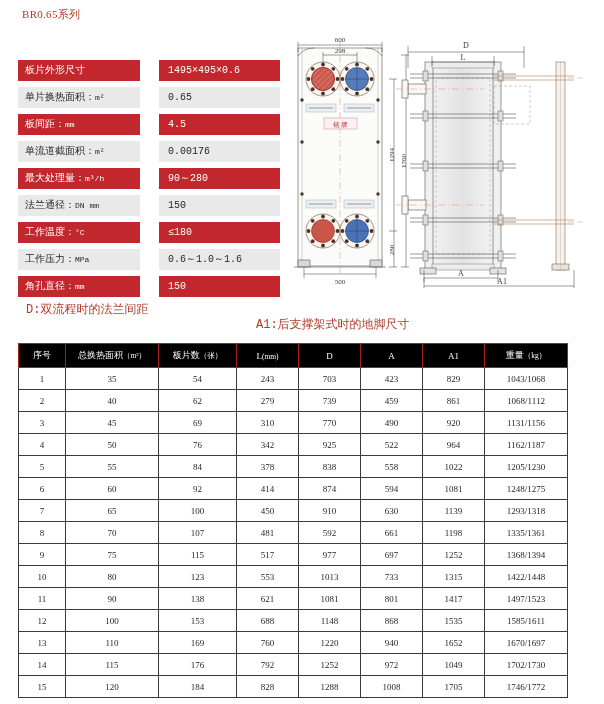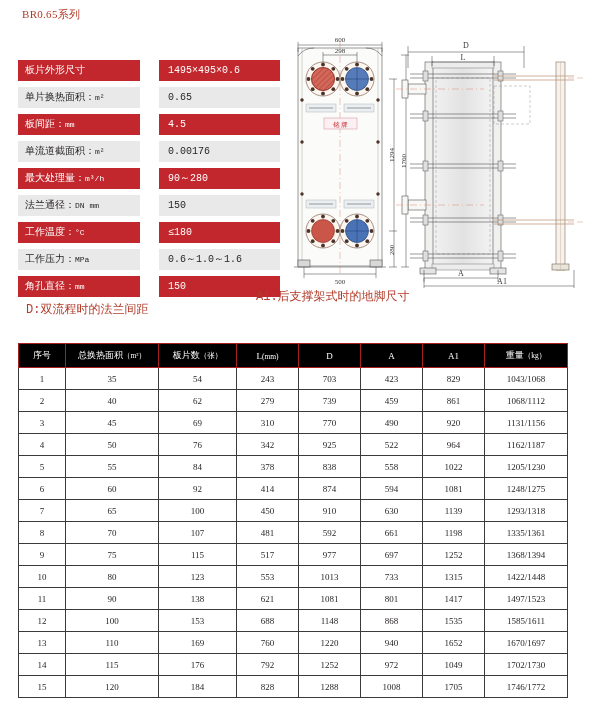--- a/index.html
+++ b/index.html
@@ -81,21 +81,21 @@
 
   
   .caption {
     position: absolute;
     font-size: 12px;
     color: #b23c2a;
     white-space: nowrap;
     font-family: Liberation Mono, monospace;
   }
   #caption-d  { left: 26px;  top: 301px; }
-  #caption-a1 { left: 256px; top: 288px; }
+  #caption-a1 { left: 256px; top: 316px; }
 
   
   #data-table {
     position: absolute;
     left: 18px;
     top: 343px;
     width: 549px;
     border-collapse: collapse;
     table-layout: fixed;
   }

